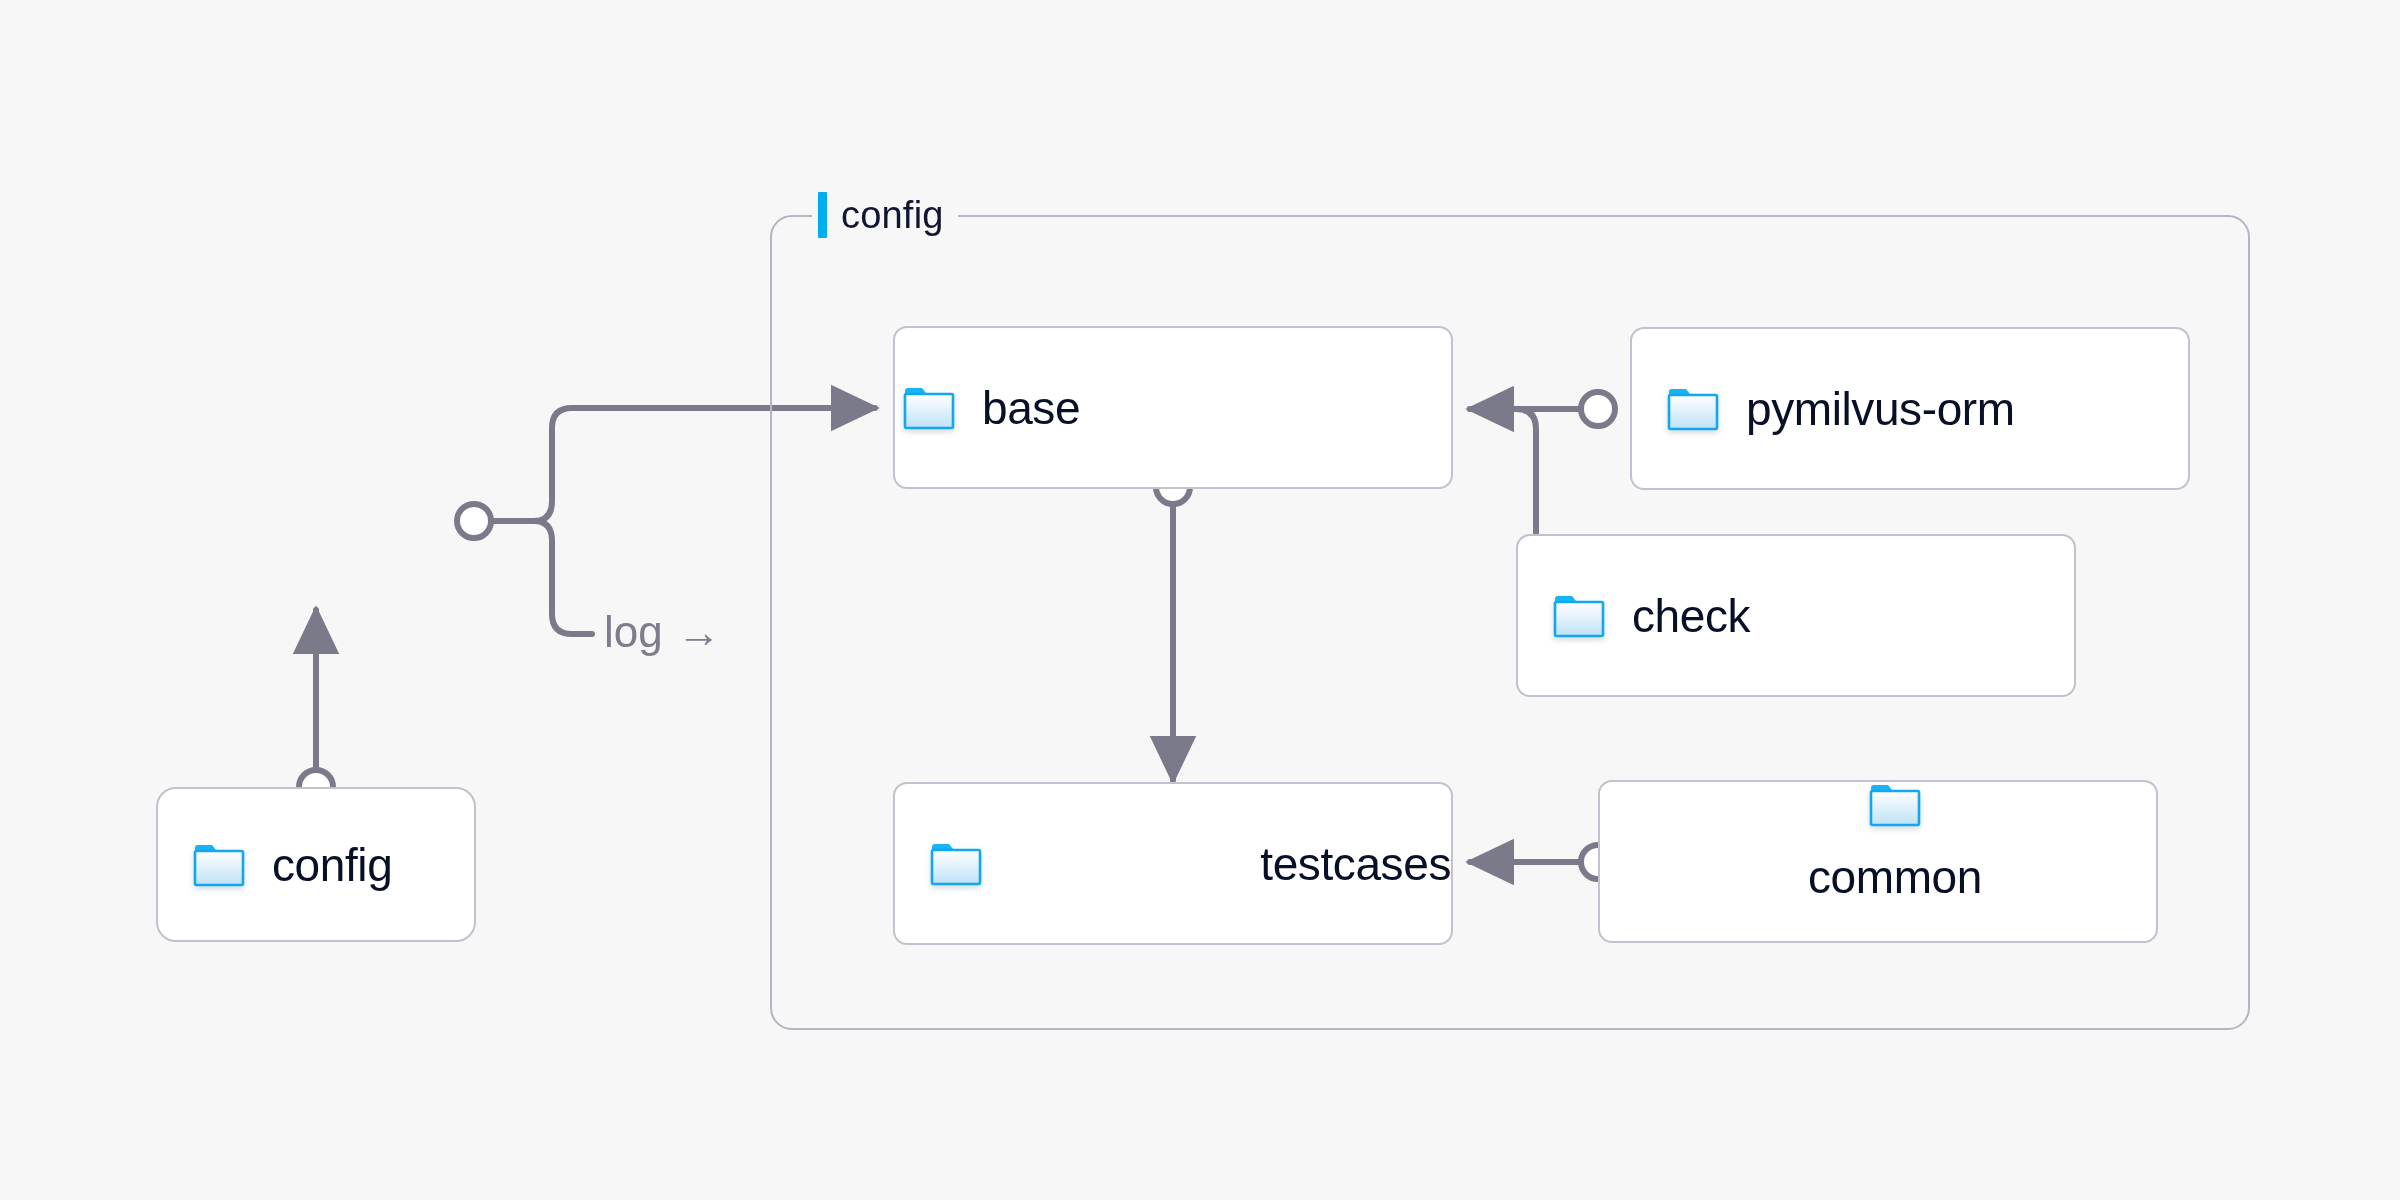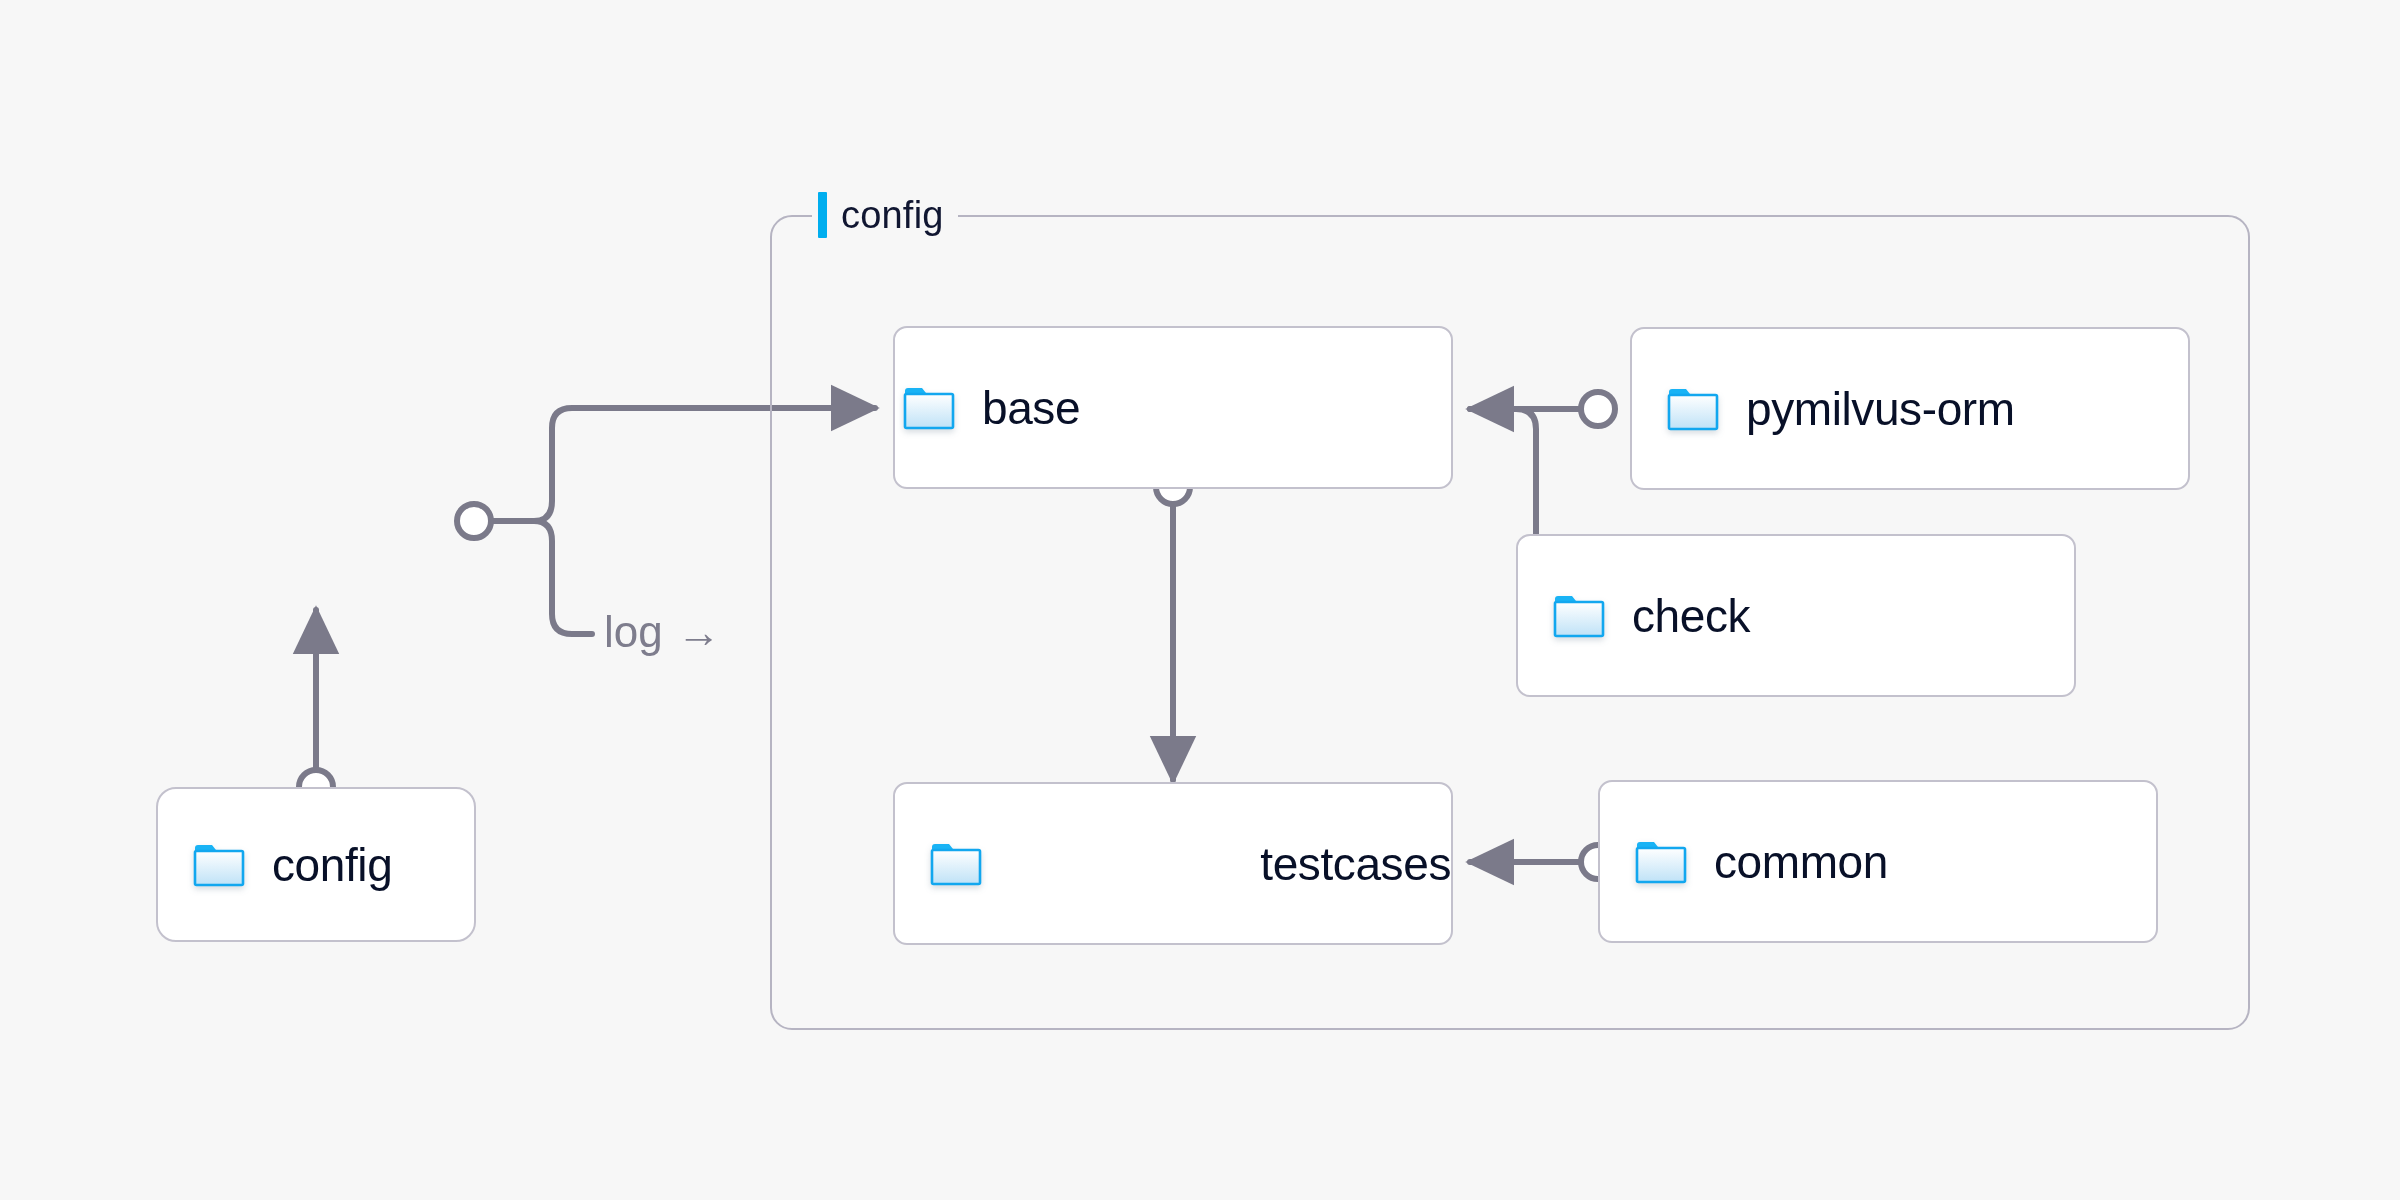--- a/index.html
+++ b/index.html
@@ -195,21 +195,21 @@
   <div class="node" style="left:1516px; top:534px; width:560px; height:163px;">
     <span class="folder-icon">
       <svg viewBox="0 0 54 46" width="54" height="46" xmlns="http://www.w3.org/2000/svg">
         <path d="M3 6 a3 3 0 0 1 3 -3 h14 l4 5 h24 a3 3 0 0 1 3 3 v5 H3 z" fill="#19b3f5"></path>
         <rect x="3" y="9" width="48" height="34" rx="1.5" fill="url(#folderGrad)" stroke="#12a7ef" stroke-width="2.6"></rect>
       </svg>
     </span>
     <span class="node-label">check</span>
   </div>
 
-  <div class="node" style="left:1598px; top:780px; width:560px; height:163px;">
+  <div class="node" style="left:1598px; top:780px; width:560px; height:163px;flex-direction:column;">
     <span class="folder-icon">
       <svg viewBox="0 0 54 46" width="54" height="46" xmlns="http://www.w3.org/2000/svg">
         <path d="M3 6 a3 3 0 0 1 3 -3 h14 l4 5 h24 a3 3 0 0 1 3 3 v5 H3 z" fill="#19b3f5"></path>
         <rect x="3" y="9" width="48" height="34" rx="1.5" fill="url(#folderGrad)" stroke="#12a7ef" stroke-width="2.6"></rect>
       </svg>
     </span>
     <span class="node-label">common</span>
   </div>
 
   <div class="edge-label" style="left:604px; top:610px;">

